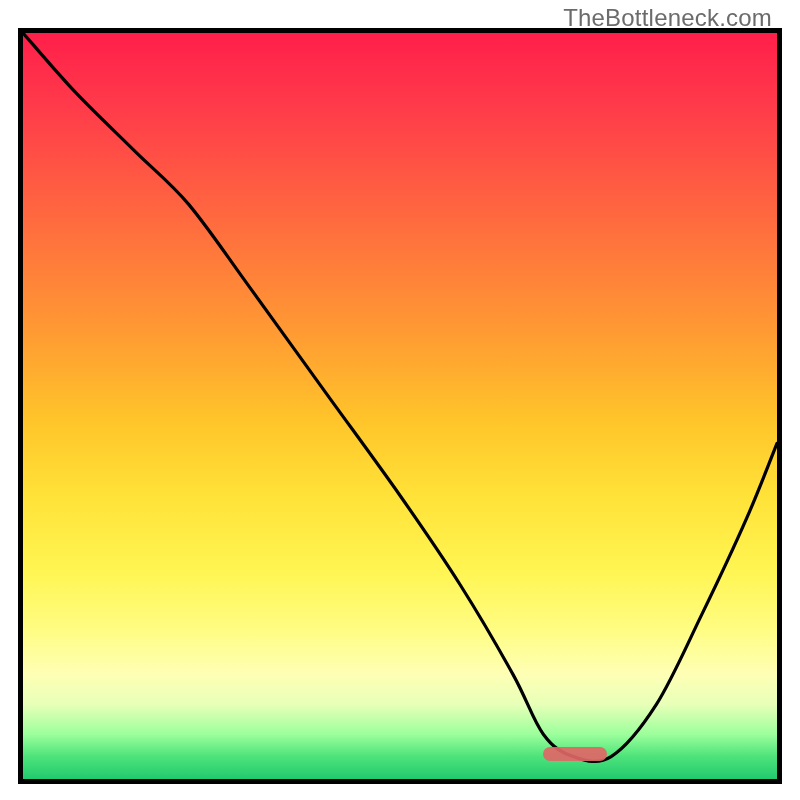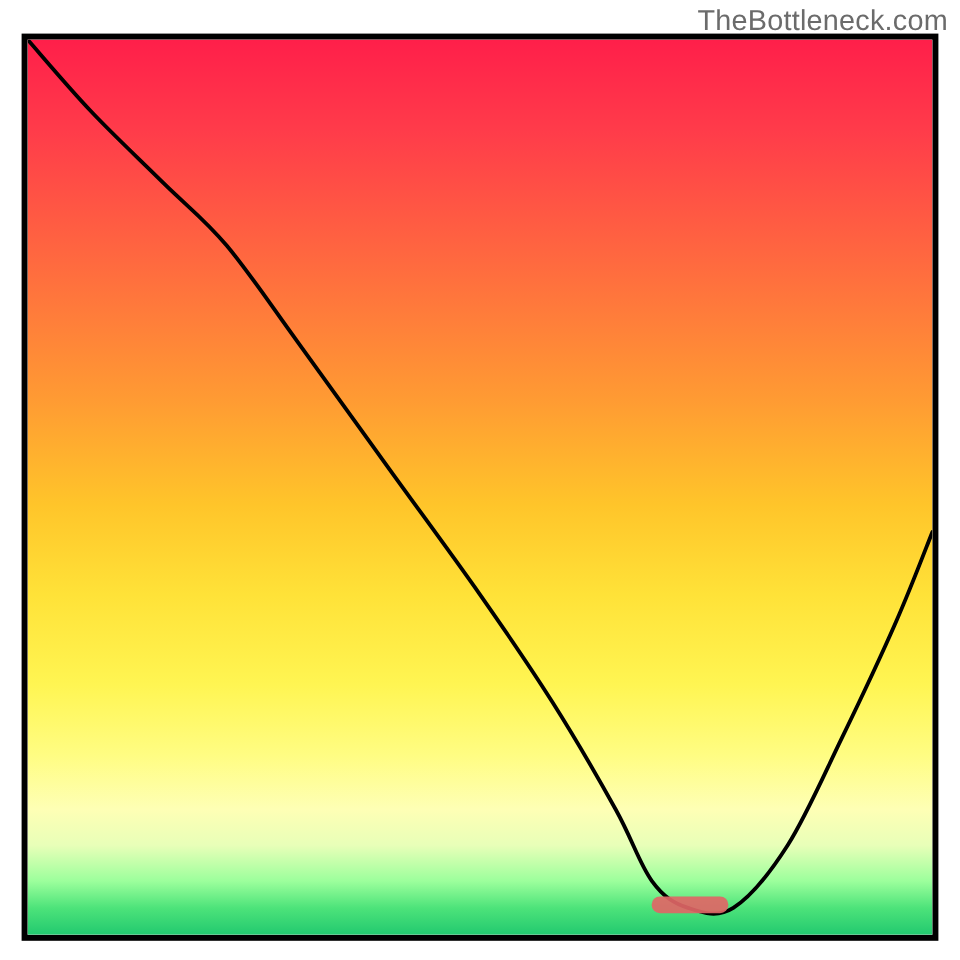--- a/index.html
+++ b/index.html
@@ -11,21 +11,21 @@
     overflow: hidden;
   }
   .stage {
     position: relative;
     width: 800px;
     height: 800px;
   }
   .watermark {
     position: absolute;
     top: 4px;
-    right: 10px;
+    right: 28px;
     font-family: Arial, Helvetica, sans-serif;
     font-size: 24px;
     font-weight: 500;
     color: #6b6b6b;
     letter-spacing: 0.2px;
   }
   .plot-frame {
     position: absolute;
     left: 18px;
     top: 28px;

